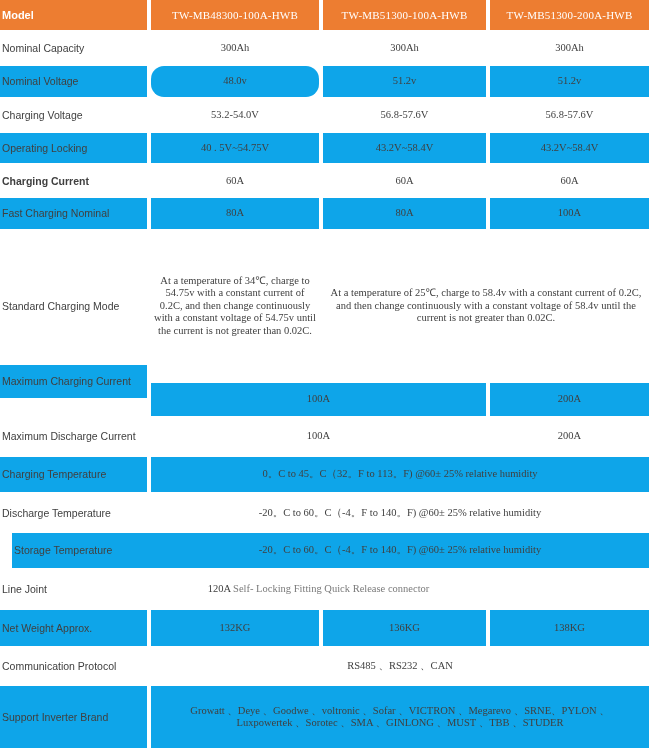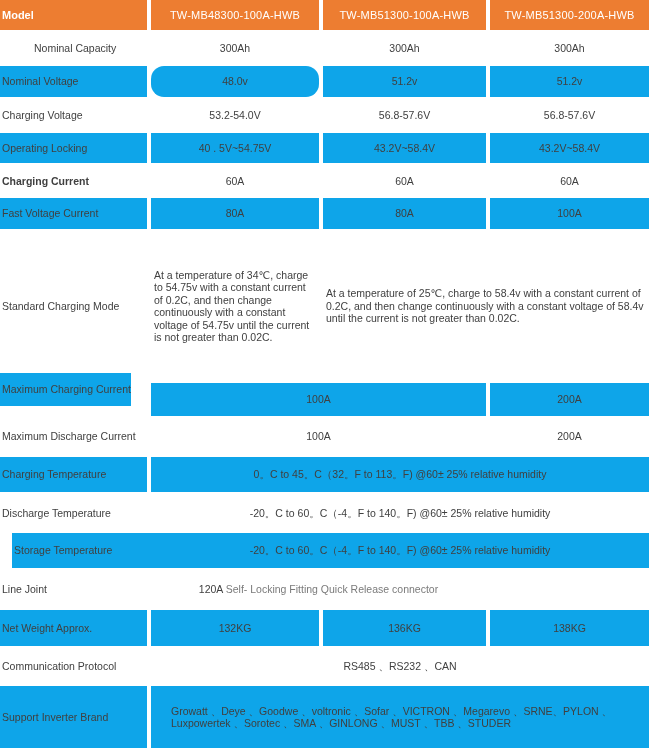--- a/index.html
+++ b/index.html
@@ -2,37 +2,37 @@
 <html><head>
   <meta charset="utf-8">
   <style>
     html, body { margin: 0; padding: 0; background: #ffffff; }
     body { width: 649px; height: 749px; overflow: hidden; position: relative;
            font-family: "Liberation Sans", "DejaVu Sans", sans-serif; color: #404040; }
     #spec-table { position: absolute; left: 0; top: 0; width: 649px; }
     .cell { position: absolute; box-sizing: border-box; display: flex; align-items: center;
             font-size: 10.5px; line-height: 12.5px; overflow: hidden; }
     .cell.label { justify-content: flex-start; padding-left: 2px; }
-    .cell.val { justify-content: center; text-align: left; padding: 0 3px; }
+    .cell.val { justify-content: center; text-align: center; padding: 0 3px; font-family: Liberation Serif, serif; }
     .cell.hdr { background: #ED7D31; color: #ffffff; font-weight: bold; font-size: 11px; }
     .cell.hdr.val { font-weight: normal; letter-spacing: 0.2px; }
     .cell.shade { background: #0ea5e9; }
     .lite { color: #7a7a7a; }
   </style>
 </head>
 <body>
 
 <div id="spec-table">
 
   <div class="cell hdr label" style="left:0;top:0;width:147px;height:30px;">Model</div>
   <div class="cell hdr val" style="left:151px;top:0;width:168px;height:30px;">TW-MB48300-100A-HWB</div>
   <div class="cell hdr val" style="left:323px;top:0;width:163px;height:30px;">TW-MB51300-100A-HWB</div>
   <div class="cell hdr val" style="left:490px;top:0;width:159px;height:30px;">TW-MB51300-200A-HWB</div>
 
-  <div class="cell label" style="left:0;top:33px;width:147px;height:31px;margin-left:32px;">Nominal Capacity</div>
+  <div class="cell label" style="left:0;top:33px;width:147px;height:31px;">Nominal Capacity</div>
   <div class="cell val" style="left:151px;top:33px;width:168px;height:31px;">300Ah</div>
   <div class="cell val" style="left:323px;top:33px;width:163px;height:31px;">300Ah</div>
   <div class="cell val" style="left:490px;top:33px;width:159px;height:31px;">300Ah</div>
 
   <div class="cell label shade" style="left:0;top:66px;width:147px;height:31px;">Nominal Voltage</div>
   <div class="cell val shade" style="left:151px;top:66px;width:168px;height:31px;border-radius:13px;">48.0v</div>
   <div class="cell val shade" style="left:323px;top:66px;width:163px;height:31px;">51.2v</div>
   <div class="cell val shade" style="left:490px;top:66px;width:159px;height:31px;">51.2v</div>
 
   <div class="cell label" style="left:0;top:100px;width:147px;height:30px;">Charging Voltage</div>
@@ -43,30 +43,30 @@
   <div class="cell label shade" style="left:0;top:133px;width:147px;height:30px;">Operating Locking</div>
   <div class="cell val shade" style="left:151px;top:133px;width:168px;height:30px;">40 . 5V~54.75V</div>
   <div class="cell val shade" style="left:323px;top:133px;width:163px;height:30px;">43.2V~58.4V</div>
   <div class="cell val shade" style="left:490px;top:133px;width:159px;height:30px;">43.2V~58.4V</div>
 
   <div class="cell label" style="left:0;top:166px;width:147px;height:30px;font-weight:bold;">Charging Current</div>
   <div class="cell val" style="left:151px;top:166px;width:168px;height:30px;">60A</div>
   <div class="cell val" style="left:323px;top:166px;width:163px;height:30px;">60A</div>
   <div class="cell val" style="left:490px;top:166px;width:159px;height:30px;">60A</div>
 
-  <div class="cell label shade" style="left:0;top:198px;width:147px;height:31px;">Fast Voltage Current</div>
+  <div class="cell label shade" style="left:0;top:198px;width:147px;height:31px;">Fast Charging Nominal</div>
   <div class="cell val shade" style="left:151px;top:198px;width:168px;height:31px;">80A</div>
   <div class="cell val shade" style="left:323px;top:198px;width:163px;height:31px;">80A</div>
   <div class="cell val shade" style="left:490px;top:198px;width:159px;height:31px;">100A</div>
 
   <div class="cell label" style="left:0;top:231px;width:147px;height:150px;">Standard Charging Mode</div>
   <div class="cell val" style="left:151px;top:231px;width:168px;height:150px;">At a temperature of 34℃, charge to 54.75v with a constant current of 0.2C, and then change continuously with a constant voltage of 54.75v until the current is not greater than 0.02C.</div>
   <div class="cell val" style="left:323px;top:231px;width:326px;height:150px;">At a temperature of 25℃, charge to 58.4v with a constant current of 0.2C, and then change continuously with a constant voltage of 58.4v until the current is not greater than 0.02C.</div>
 
-  <div class="cell label shade" style="left:0;top:373px;width:131px;height:33px;">Maximum Charging Current</div>
+  <div class="cell label shade" style="left:0;top:365px;width:147px;height:33px;">Maximum Charging Current</div>
   <div class="cell val shade" style="left:151px;top:383px;width:335px;height:33px;">100A</div>
   <div class="cell val shade" style="left:490px;top:383px;width:159px;height:33px;">200A</div>
 
   <div class="cell label" style="left:0;top:419px;width:147px;height:35px;">Maximum Discharge Current</div>
   <div class="cell val" style="left:151px;top:419px;width:335px;height:35px;">100A</div>
   <div class="cell val" style="left:490px;top:419px;width:159px;height:35px;">200A</div>
 
   <div class="cell label shade" style="left:0;top:457px;width:147px;height:35px;">Charging Temperature</div>
   <div class="cell val shade" style="left:151px;top:457px;width:498px;height:35px;">0。C to 45。C（32。F to 113。F) @60± 25% relative humidity</div>
 

